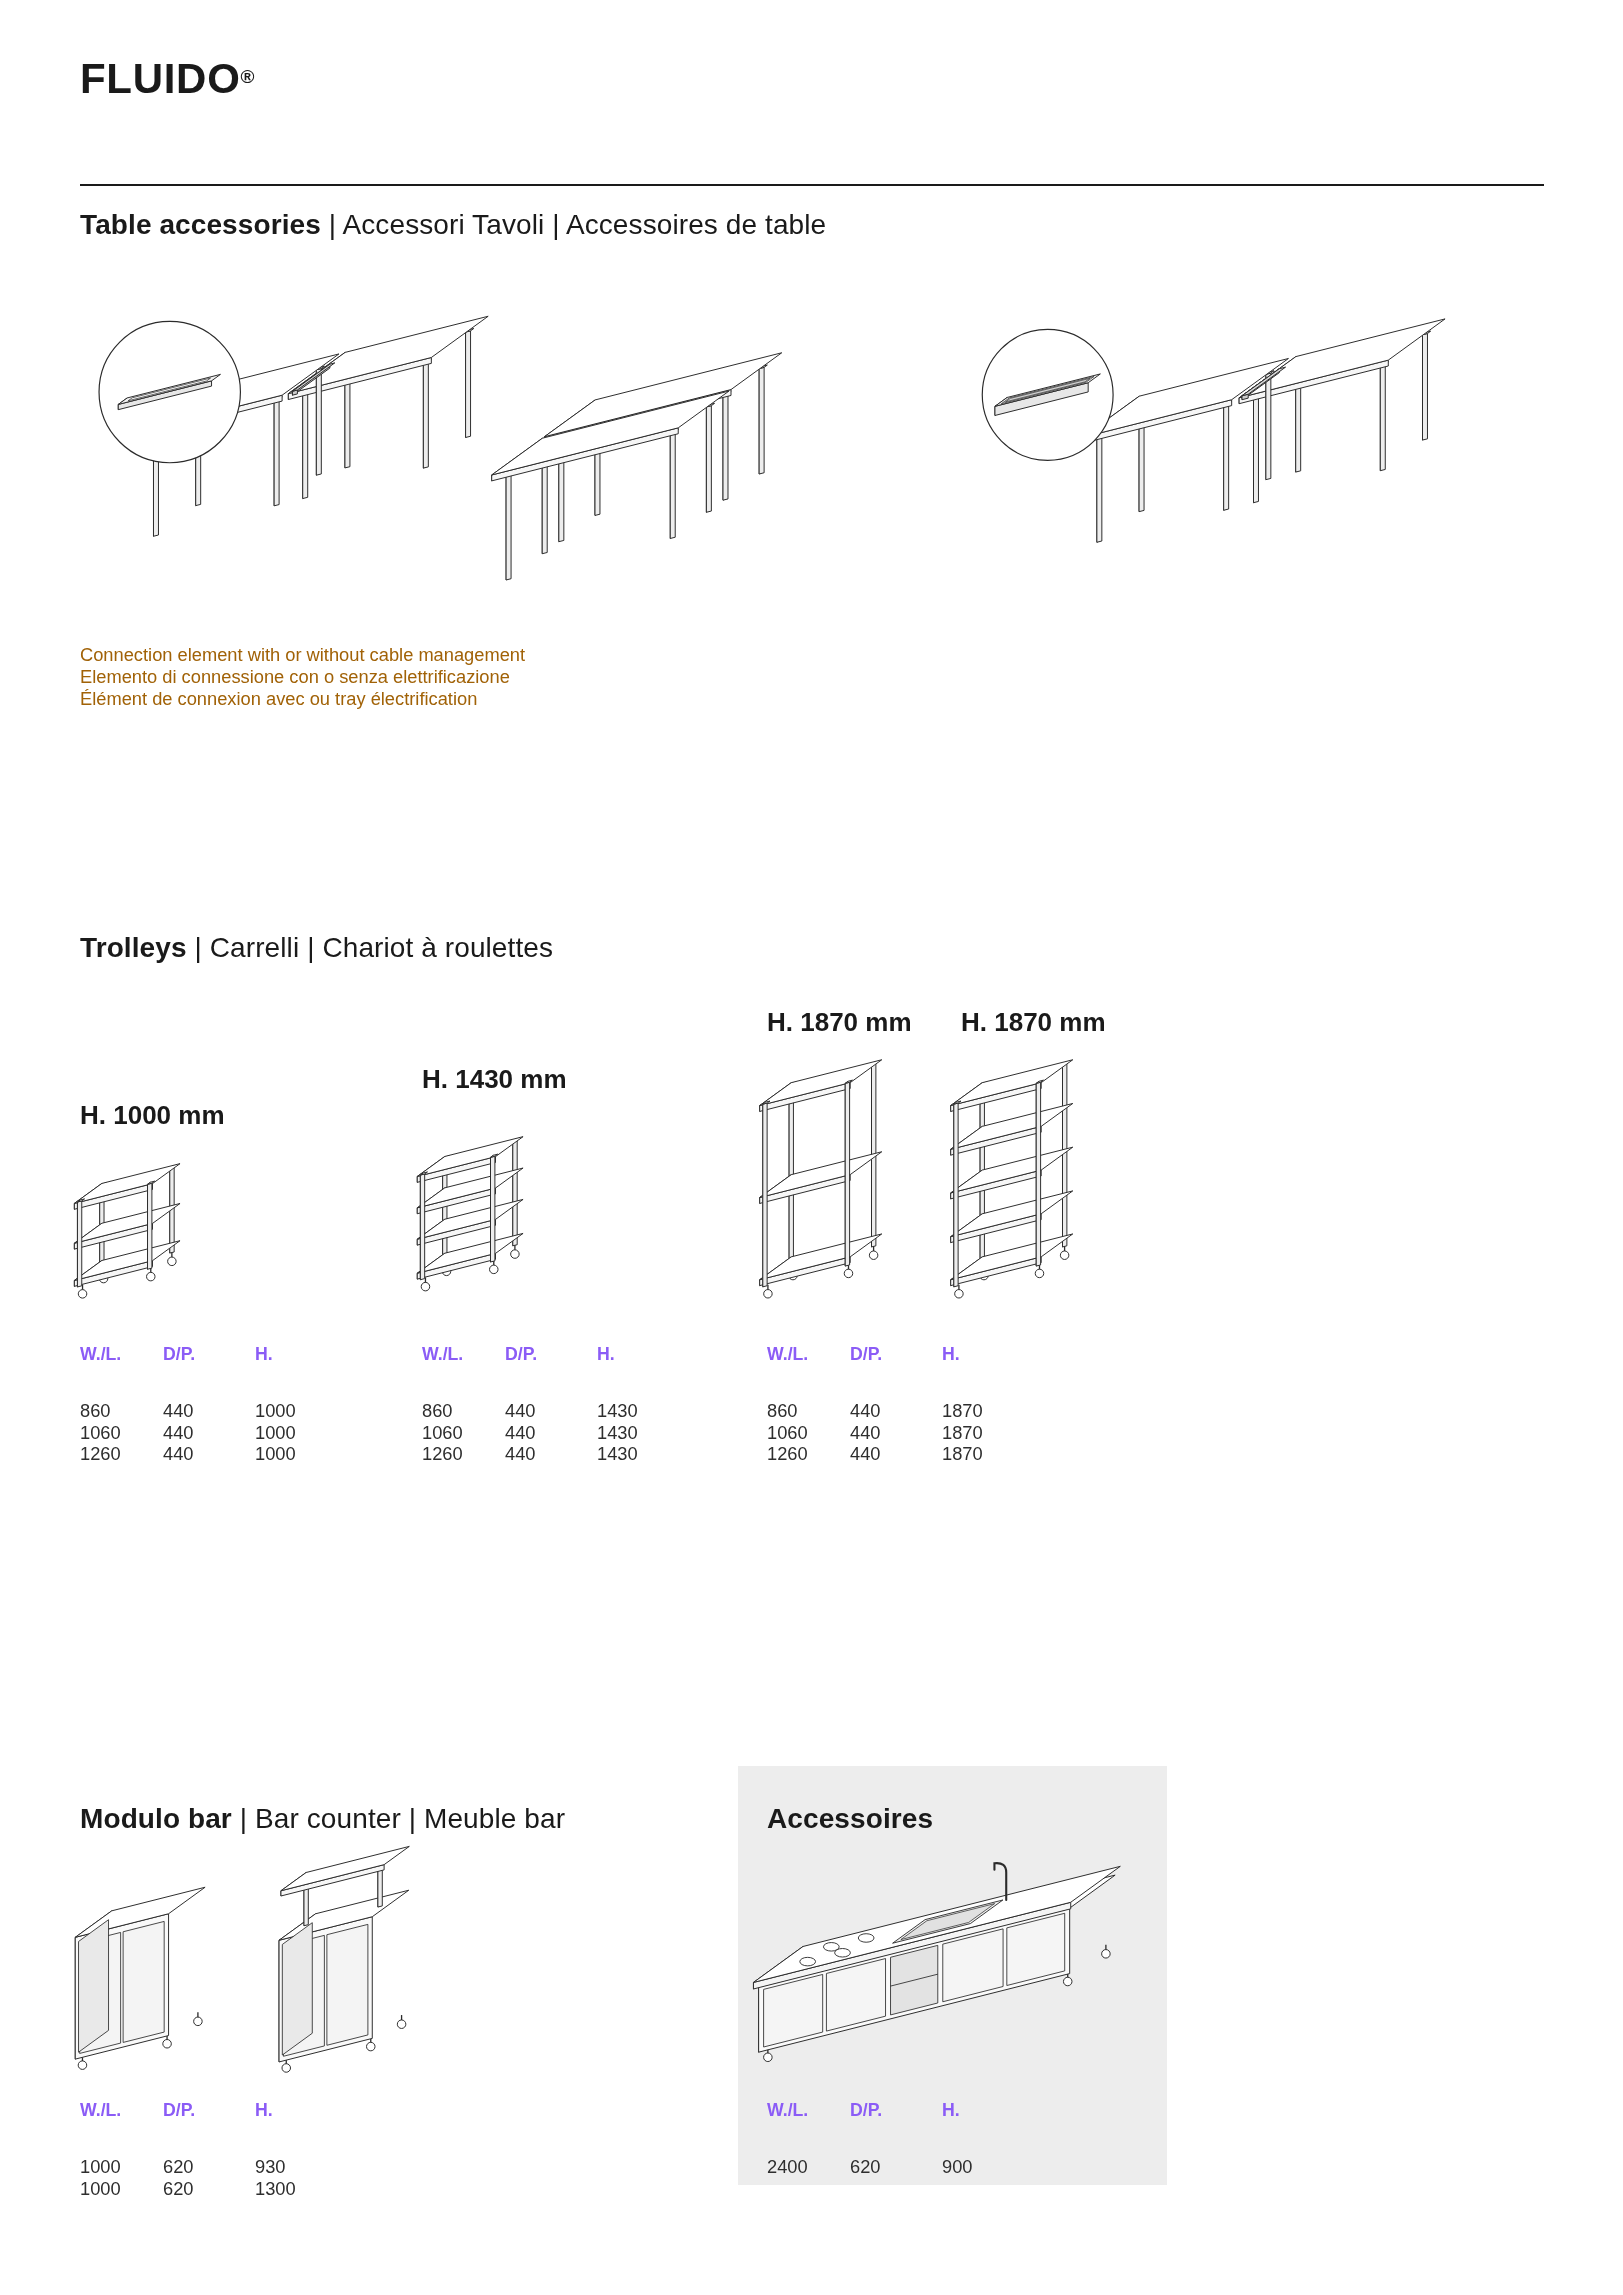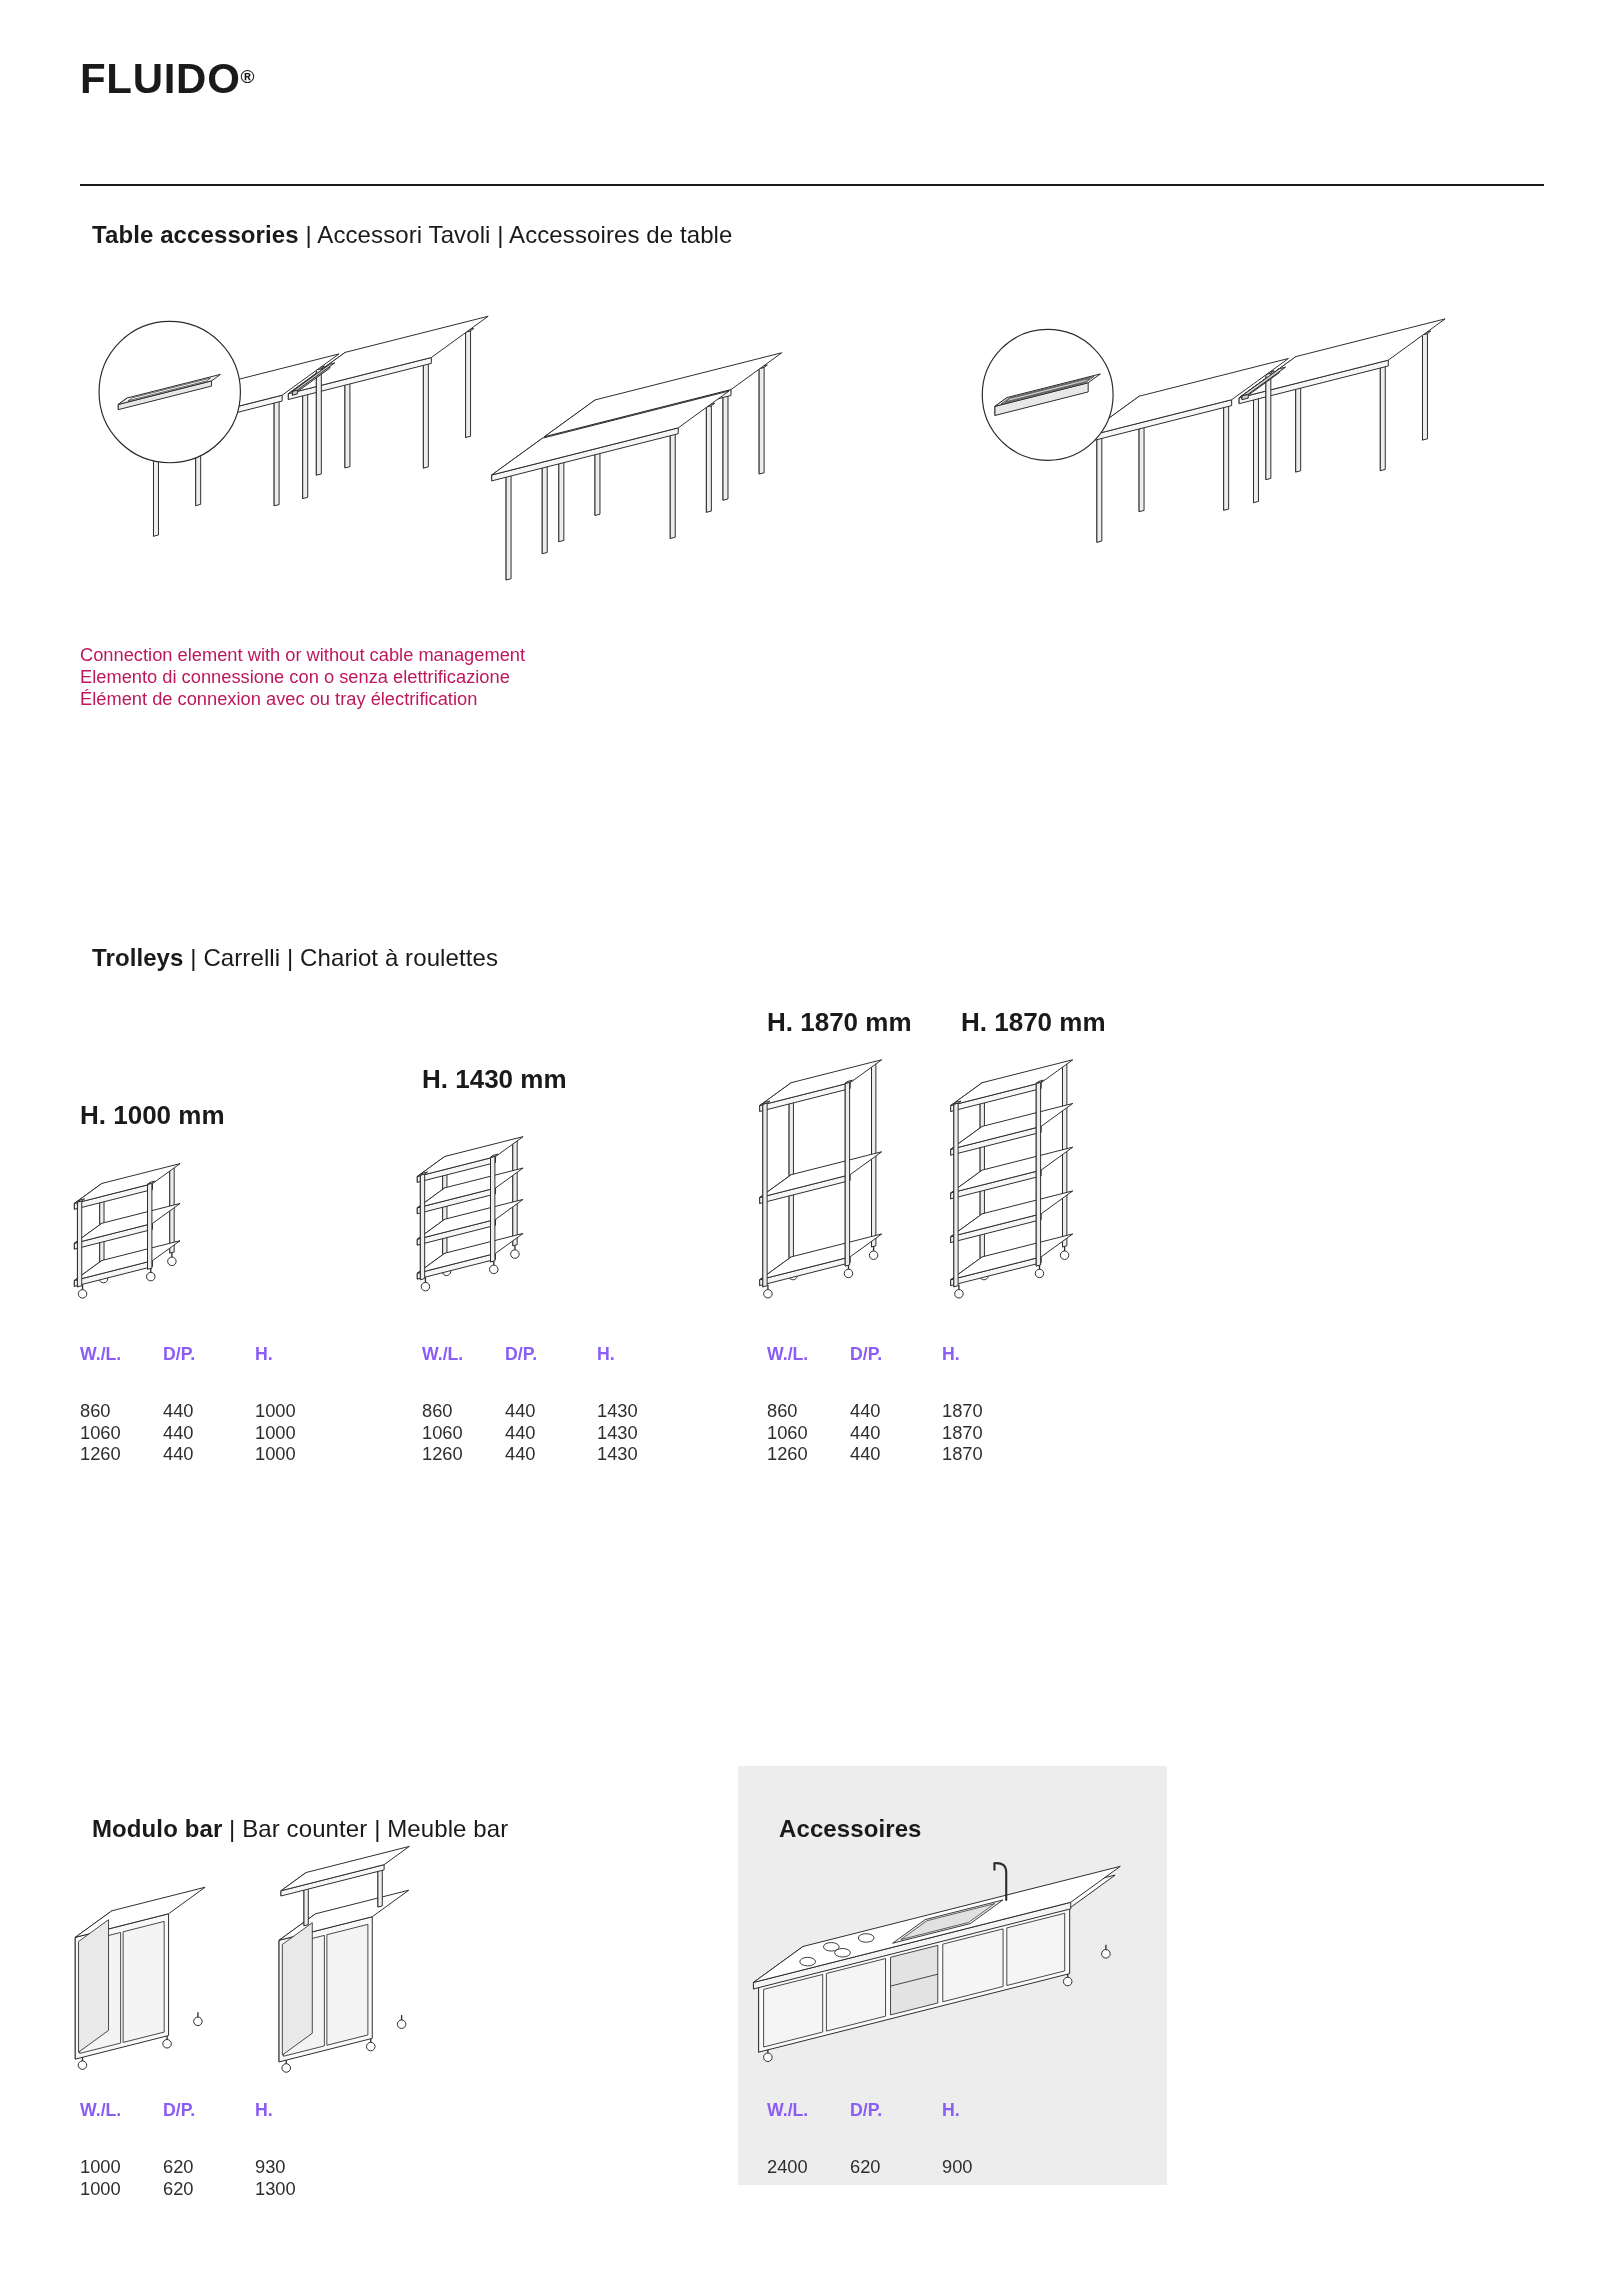--- a/index.html
+++ b/index.html
@@ -2,23 +2,23 @@
 <html style="font-size:10.5px"><head>
 <meta charset="utf-8">
 <style>
   *{box-sizing:border-box}
   html,body{margin:0;padding:0;background:#fff}
   .page{position:relative;width:1623px;height:2295px;background:#ffffff;
         font-family:"Liberation Sans",sans-serif;color:#1a1a1a;overflow:hidden}
   .brand{position:absolute;margin:0;font-size:42px;font-weight:700;letter-spacing:0.7px}
   .brand sup{font-size:0.45em;vertical-align:0.55em;font-weight:700}
   .rule{position:absolute;height:2px;background:#1a1a1a}
-  h2.sec{position:absolute;margin:12px;font-size:24px;font-weight:400;letter-spacing:0.1px;white-space:pre}
+  h2.sec{position:absolute;margin:0;font-size:28px;font-weight:400;letter-spacing:0.1px;white-space:pre}
   h2.sec b{font-weight:700}
-  .caption{position:absolute;font-size:18.3px;line-height:22px;color:#be185d}
+  .caption{position:absolute;font-size:18.3px;line-height:22px;color:#a16207}
   .caption span{display:block}
   .hlabel{position:absolute;font-size:26px;font-weight:700;white-space:nowrap}
   .spec{position:absolute;font-size:18.3px;color:#2e2e2e}
   .sh{display:grid;grid-template-columns:83px 92px auto;font-weight:700;font-size:17.7px;color:#8b5cf6}
   .sr{display:grid;grid-template-columns:83px 92px auto;margin-top:35px;line-height:21.6px}
   .panel{position:absolute;background:#ededed}
   svg.draw{position:absolute;overflow:visible}
 </style>
 </head>
 <body>

